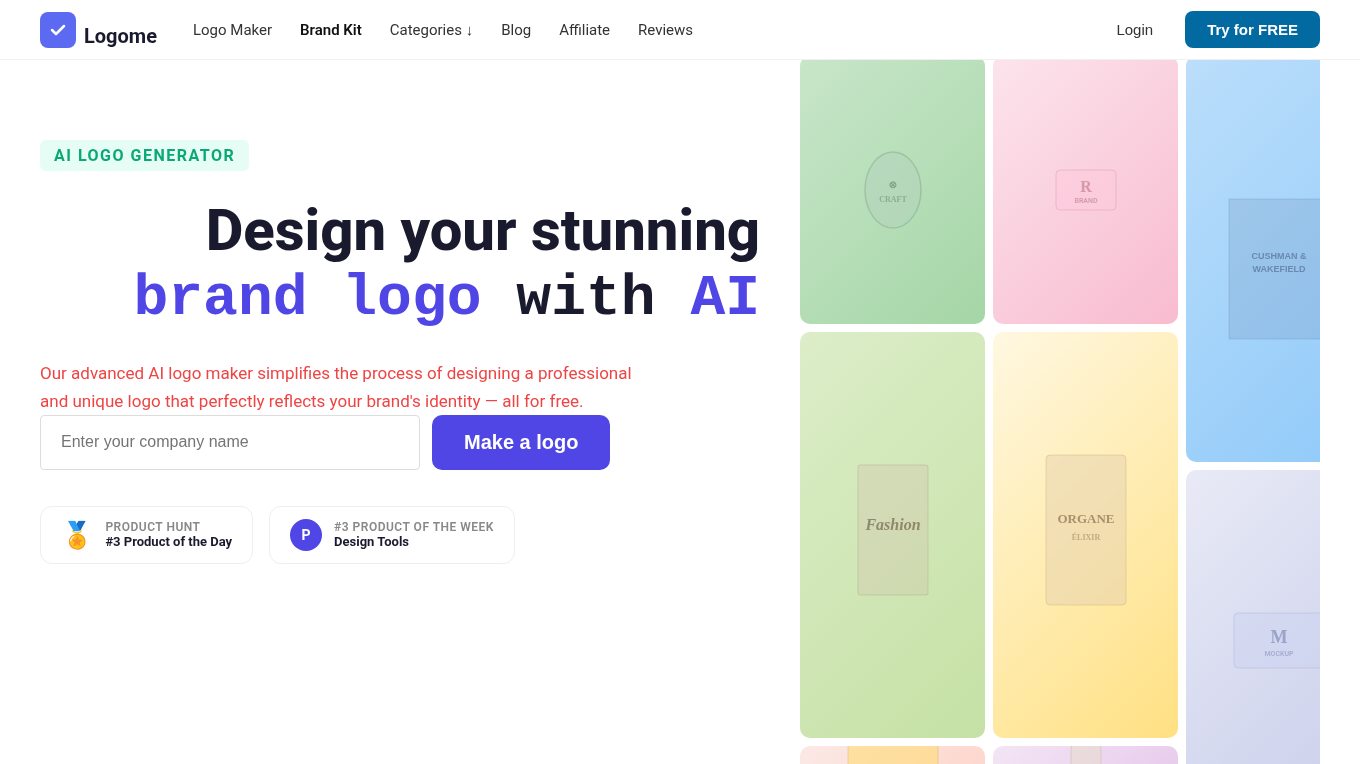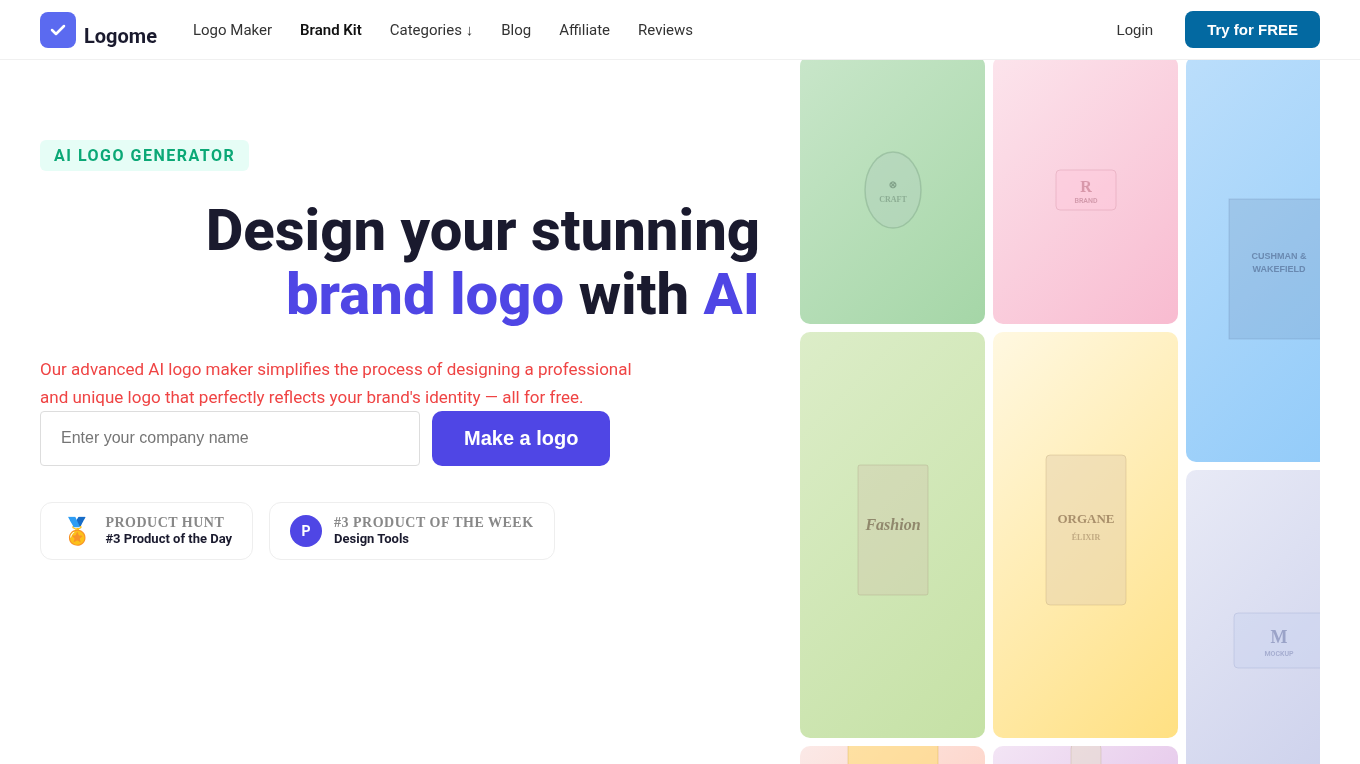--- a/index.html
+++ b/index.html
@@ -38,21 +38,21 @@
     .hero-left {
       flex: 0 0 760px; padding-top: 80px; padding-right: 40px;
     }
     .ai-badge {
       display: inline-block; background: #e6fdf6; color: #0ba876;
       font-size: 16px; font-weight: 700; letter-spacing: 1.5px;
       padding: 6px 14px; border-radius: 6px; margin-bottom: 28px;
       text-transform: uppercase;
     }
     .hero-title { font-size: 58px; font-weight: 800; line-height: 1.1; color: #1a1a2e; margin-bottom: 4px; text-align: right; }
-    .hero-title-blue { color: #4f46e5; }
+    .hero-title-blue { color: #4f46e5; font-family: Liberation Mono, monospace; }
     .hero-desc {
       font-size: 17px; color: #ef4444; line-height: 1.65; margin-top: 28px; 
       max-width: 600px;
     }
     .hero-input-row { display: flex; gap: 12px; margin-bottom: 36px; }
     .company-input {
       flex: 1; max-width: 380px; padding: 16px 20px; font-size: 16px;
       border: 1.5px solid #ddd; border-radius: 4px; color: #aaa; outline: none;
     }
     .make-logo-btn {
@@ -62,21 +62,21 @@
     }
 
     
     .badges-row { display: flex; gap: 16px; }
     .badge-card {
       display: flex; align-items: center; gap: 12px;
       border: 1.5px solid #eee; border-radius: 12px; padding: 12px 20px;
       min-width: 200px;
     }
     .badge-icon { font-size: 26px; }
-    .badge-label { font-size: 14px; color: #888; font-weight: 600; text-transform: uppercase; letter-spacing: 0.5px; font-family: Liberation Serif, serif; }
+    .badge-label { font-size: 12px; color: #888; font-weight: 600; text-transform: uppercase; letter-spacing: 0.5px; }
     .badge-title { font-size: 13px; font-weight: 700; color: #1a1a2e; }
 
     
     .hero-right {
       flex: 1; display: grid;
       grid-template-columns: 185px 185px 185px;
       grid-template-rows: repeat(6, 130px);
       gap: 8px; padding-top: 0; margin-top: -4px;
       overflow: hidden; height: 764px;
     }

